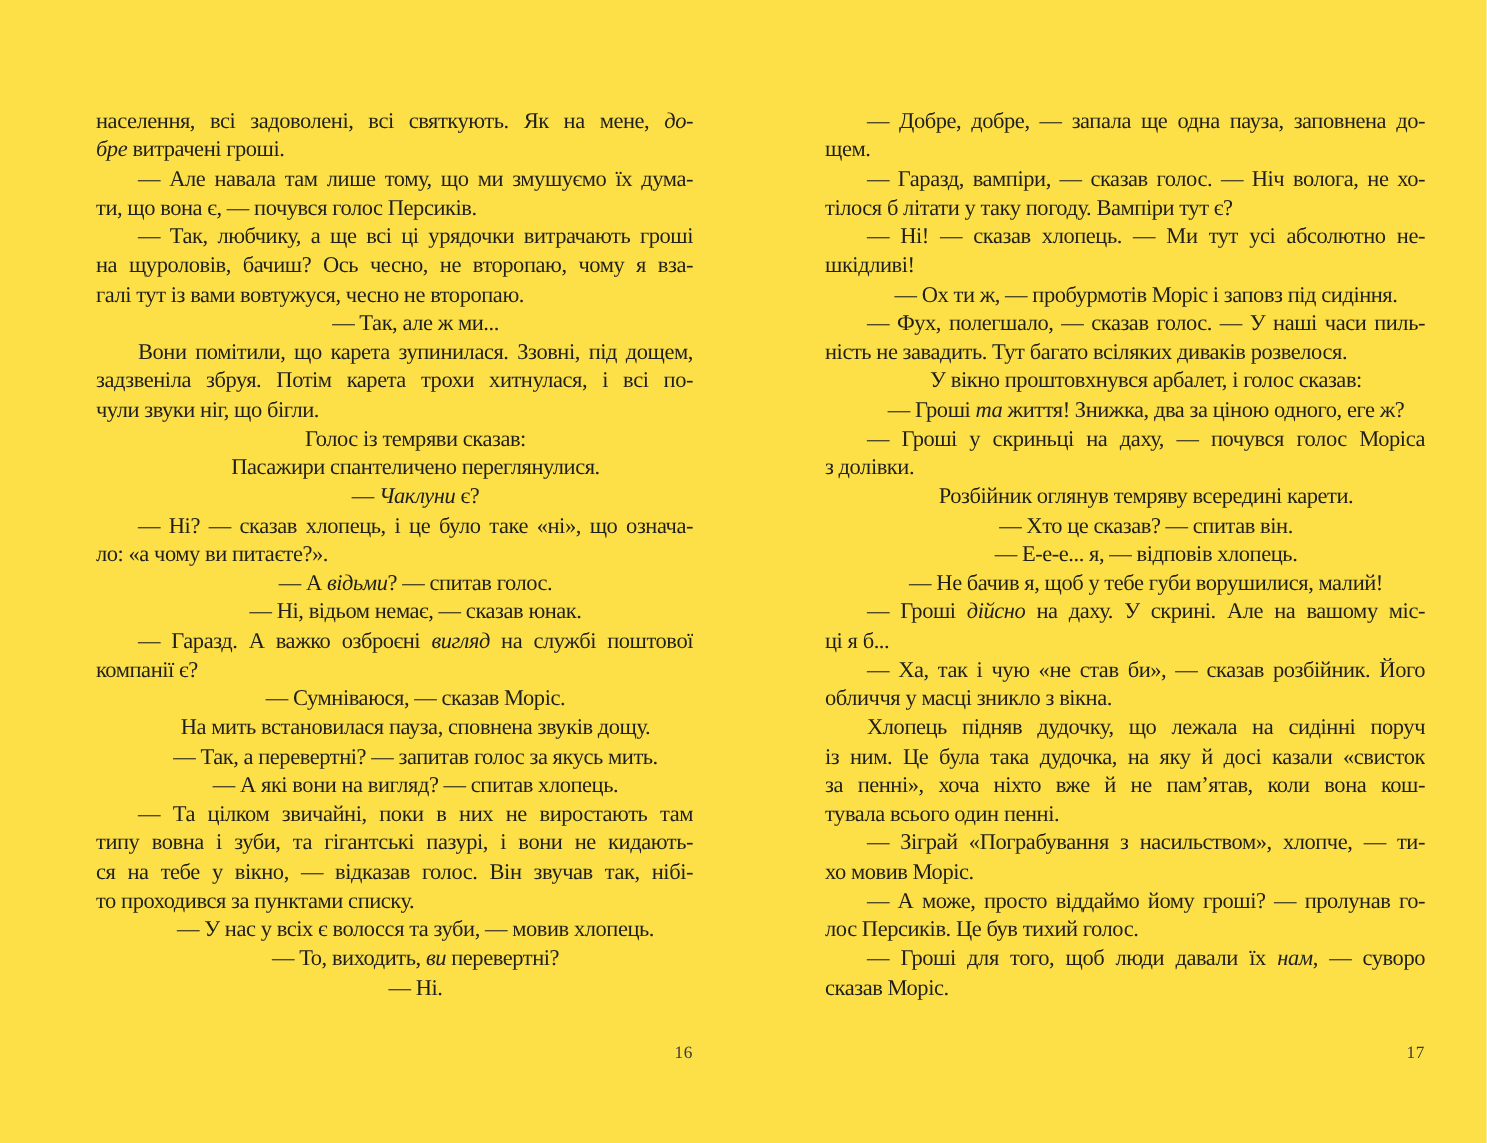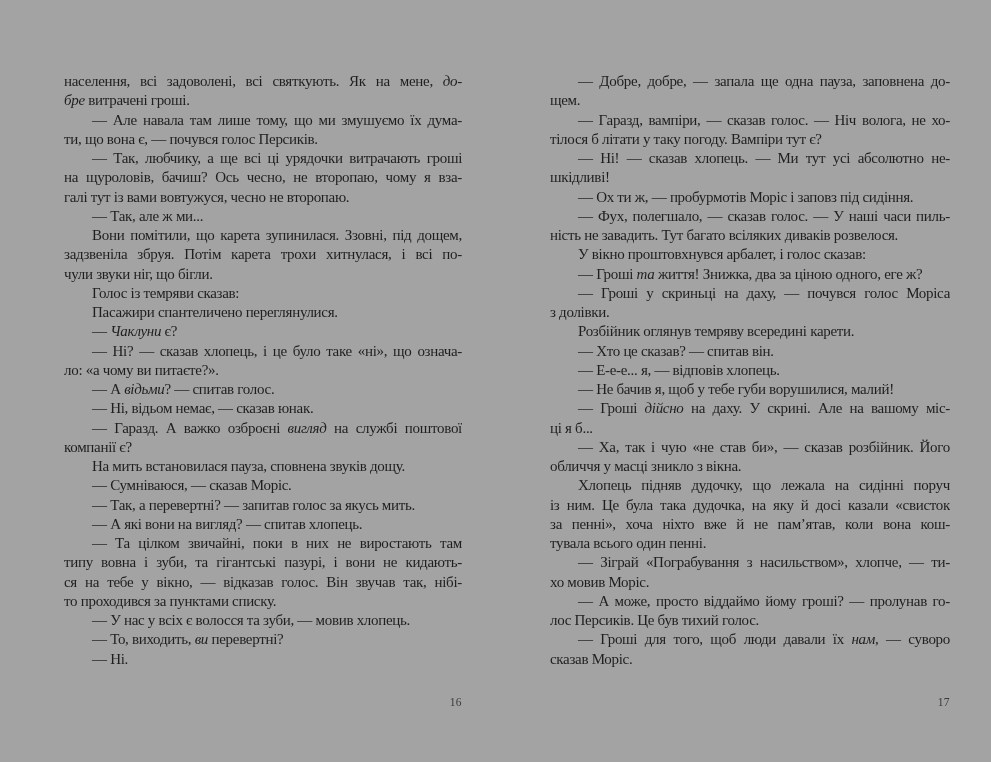--- a/index.html
+++ b/index.html
@@ -11,21 +11,21 @@
     width: 991px;
     height: 762px;
     position: relative;
     font-family: "Liberation Serif", "DejaVu Serif", serif;
     color: #1f1f1f;
     overflow: hidden;
   }
   .spread {
     position: absolute;
     inset: 0;
-    background: #a3a3a3;
+    background: #fde047;
   }
   .page-col {
     position: absolute;
     top: 72px;
   }
   #col-left  { left: 64px;  width: 398px; }
   #col-right { left: 550px; width: 400px; }
   .line {
     height: 19.25px;
     line-height: 19.25px;
@@ -33,20 +33,21 @@
     letter-spacing: -0.3px;
     overflow: hidden;
     text-align: left;
   }
   .line.j {
     text-align: justify;
     text-align-last: justify;
   }
   .line.ind {
     text-indent: 28px;
+    text-align: center;
   }
   .line i { font-style: italic; }
   .pageno {
     position: absolute;
     top: 696px;
     text-align: right;
     font-size: 11.5px;
     color: #3a3a3a;
     letter-spacing: 0.4px;
   }
@@ -72,22 +73,22 @@
       <div class="line"><span>чули звуки ніг, що бігли.</span></div>
       <div class="line ind"><span>Голос із темряви сказав:</span></div>
       <div class="line ind"><span>Пасажири спантеличено переглянулися.</span></div>
       <div class="line ind"><span>— </span><i>Чаклуни</i><span> є?</span></div>
       <div class="line j ind"><span>— Ні? — сказав хлопець, і це було таке «ні», що означа-</span></div>
       <div class="line"><span>ло: «а чому ви питаєте?».</span></div>
       <div class="line ind"><span>— А </span><i>відьми</i><span>? — спитав голос.</span></div>
       <div class="line ind"><span>— Ні, відьом немає, — сказав юнак.</span></div>
       <div class="line j ind"><span>— Гаразд. А важко озброєні </span><i>вигляд</i><span> на службі поштової</span></div>
       <div class="line"><span>компанії є?</span></div>
+      <div class="line ind"><span>— Сумніваюся, — сказав Моріс.</span></div>
       <div class="line ind"><span>На мить встановилася пауза, сповнена звуків дощу.</span></div>
-      <div class="line ind"><span>— Сумніваюся, — сказав Моріс.</span></div>
       <div class="line ind"><span>— Так, а перевертні? — запитав голос за якусь мить.</span></div>
       <div class="line ind"><span>— А які вони на вигляд? — спитав хлопець.</span></div>
       <div class="line j ind"><span>— Та цілком звичайні, поки в них не виростають там</span></div>
       <div class="line j"><span>типу вовна і зуби, та гігантські пазурі, і вони не кидають-</span></div>
       <div class="line j"><span>ся на тебе у вікно, — відказав голос. Він звучав так, нібі-</span></div>
       <div class="line"><span>то проходився за пунктами списку.</span></div>
       <div class="line ind"><span>— У нас у всіх є волосся та зуби, — мовив хлопець.</span></div>
       <div class="line ind"><span>— То, виходить, </span><i>ви</i><span> перевертні?</span></div>
       <div class="line ind"><span>— Ні.</span></div>
     </div>

